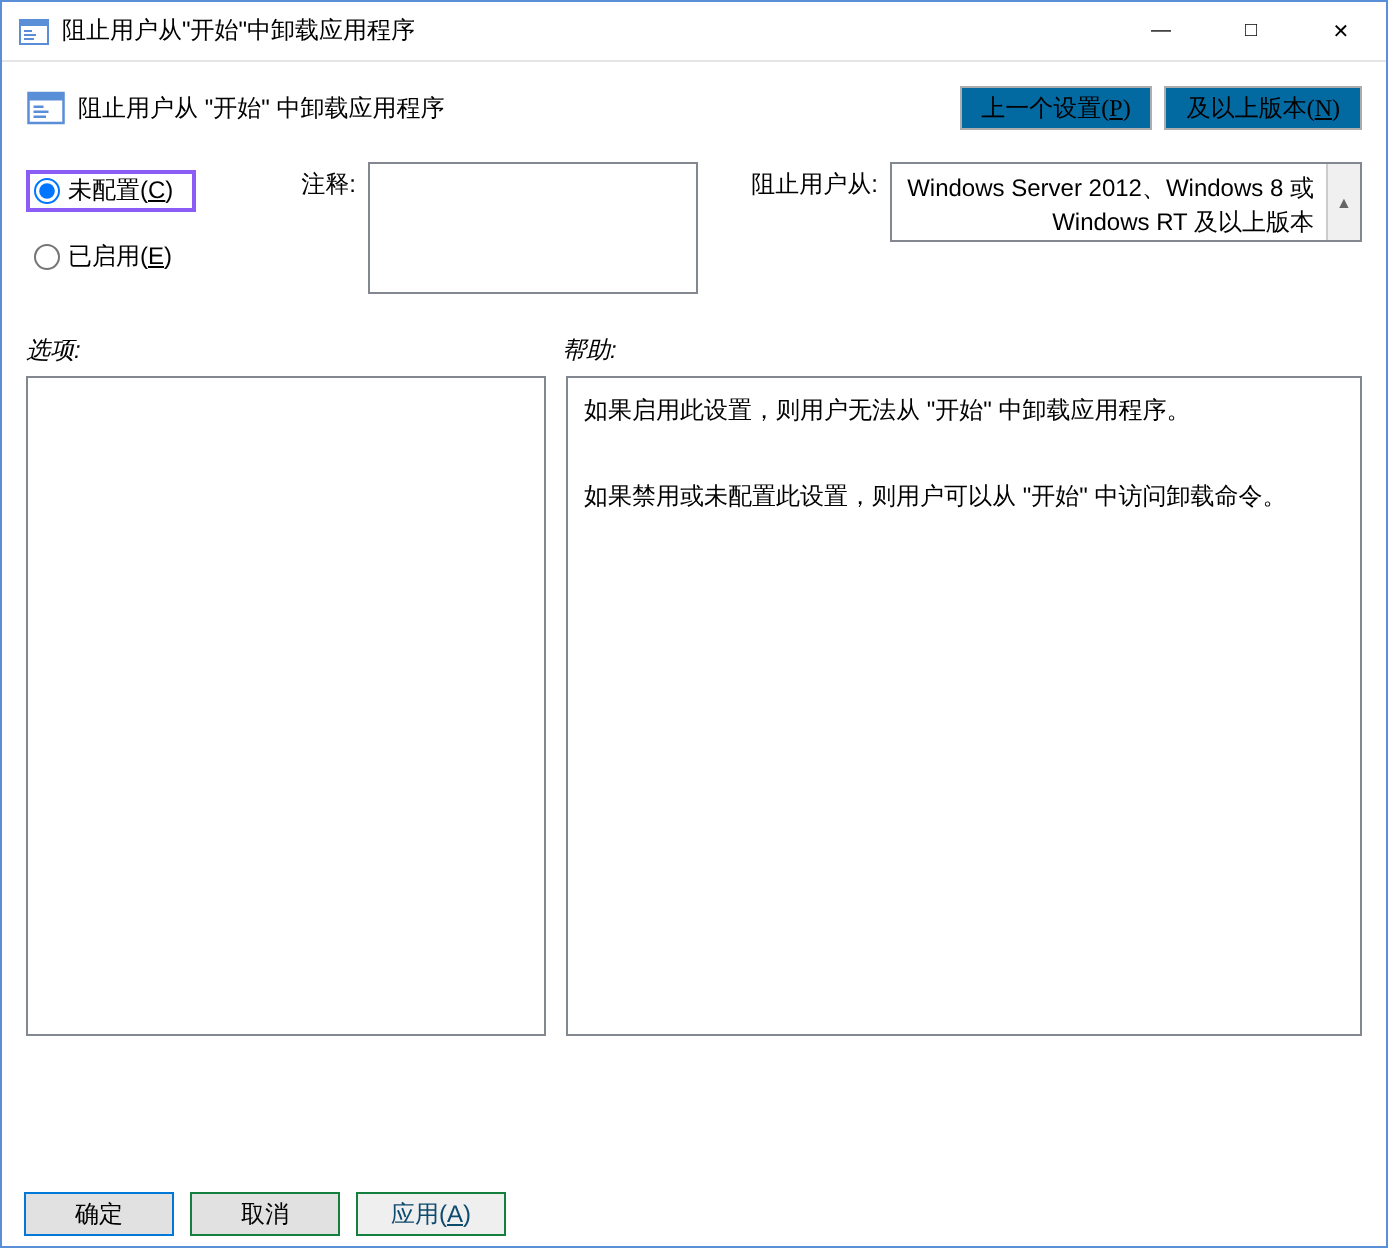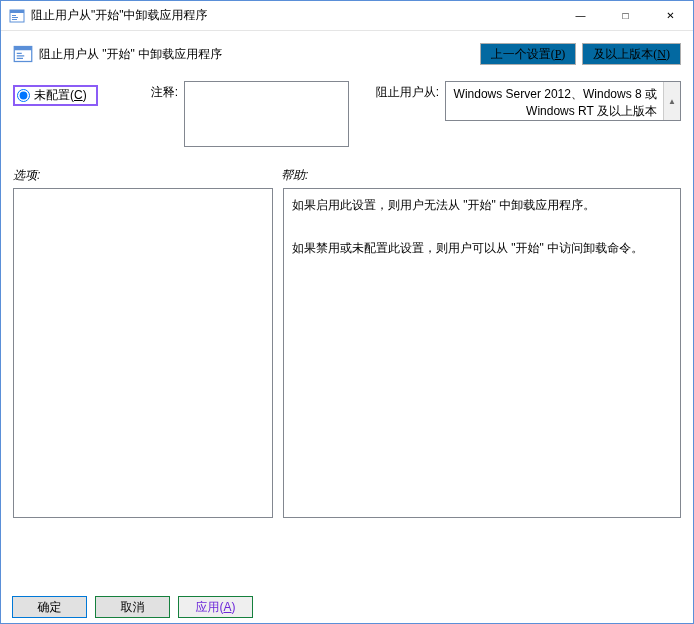--- a/index.html
+++ b/index.html
@@ -147,21 +147,21 @@
     .footer-btn {
       min-width: 75px;
       height: 22px;
       border: 1px solid #15803d;
       background: #e1e1e1;
       font-size: 12px;
       font-family: inherit;
       cursor: default;
     }
     .footer-btn.default { border: 1px solid #0078d7; }
-    .footer-btn:disabled { color: #6d28d9; background: #efefef; }
+    .footer-btn:disabled { color: #0c4a6e; background: #efefef; }
   </style>
 </head>
 <body>
 
 <div class="titlebar">
   <span class="titlebar-icon">
     <svg width="16" height="16" viewBox="0 0 16 16">
       <rect x="1" y="2" width="14" height="12" fill="#fff" stroke="#5a8fd8"></rect>
       <rect x="1" y="2" width="14" height="3" fill="#5a8fd8"></rect>
       <rect x="3" y="7" width="4" height="1" fill="#5a8fd8"></rect>
@@ -193,20 +193,24 @@
     <button class="nav-btn"><span>及以上版本(</span><span class="underline">N</span><span>)</span></button>
   </div>
 </div>
 
 <div class="config-area">
   <div class="radio-col">
     <label class="radio-item highlight">
       <input type="radio" name="state" checked="" style="">
       <span><span>未配置(</span><span class="underline">C</span><span>)</span></span>
     </label>
+    <label class="radio-item">
+      <input type="radio" name="state" style="">
+      <span><span>已启用(</span><span class="underline">E</span><span>)</span></span>
+    </label>
   </div>
   <div class="fields-col">
     <div class="field-row">
       <span class="field-label">注释:</span>
       <textarea class="comment-box" style=""></textarea>
     </div>
     <div class="field-row">
       <span class="field-label">阻止用户从:</span>
       <div class="platform-box">
         <div class="platform-text">Windows Server 2012、Windows 8 或 Windows RT 及以上版本</div>

